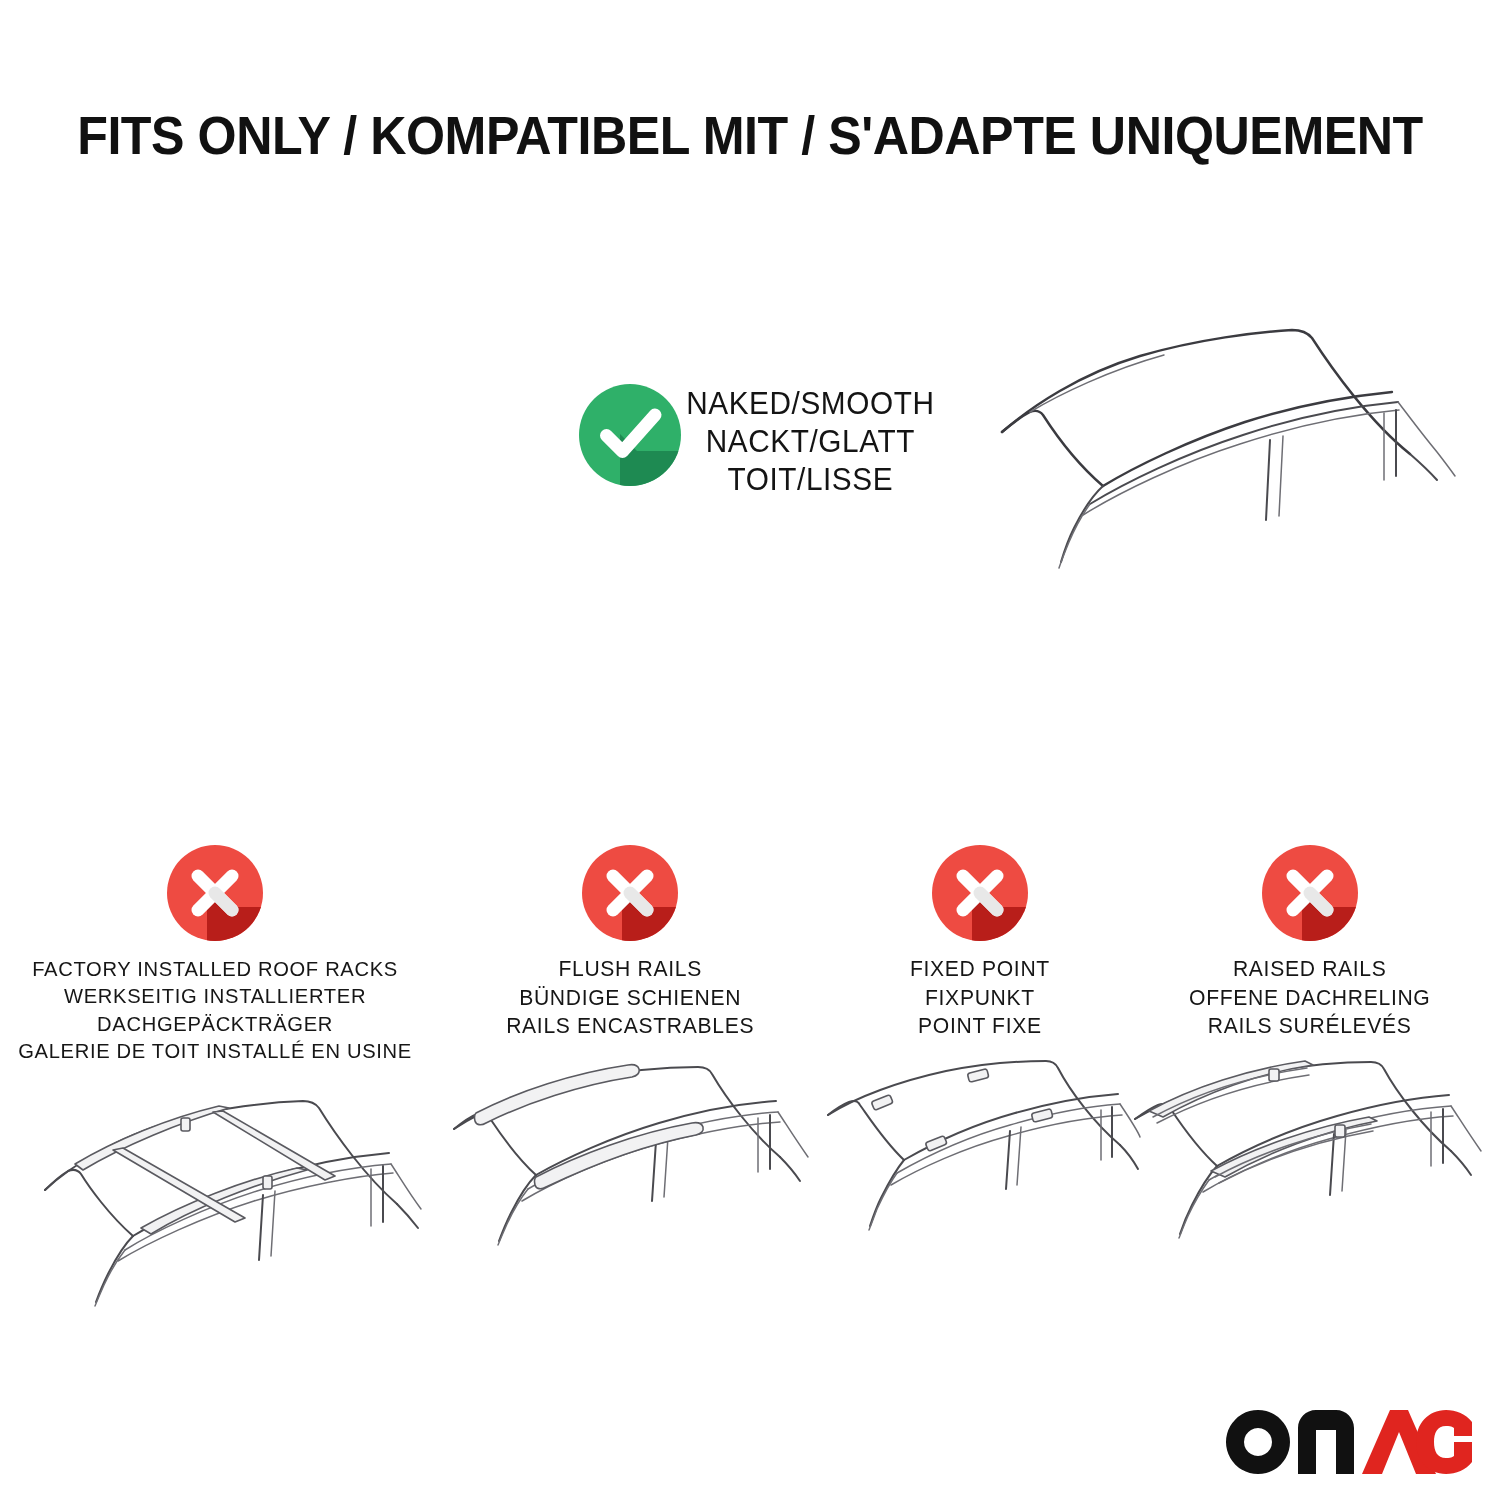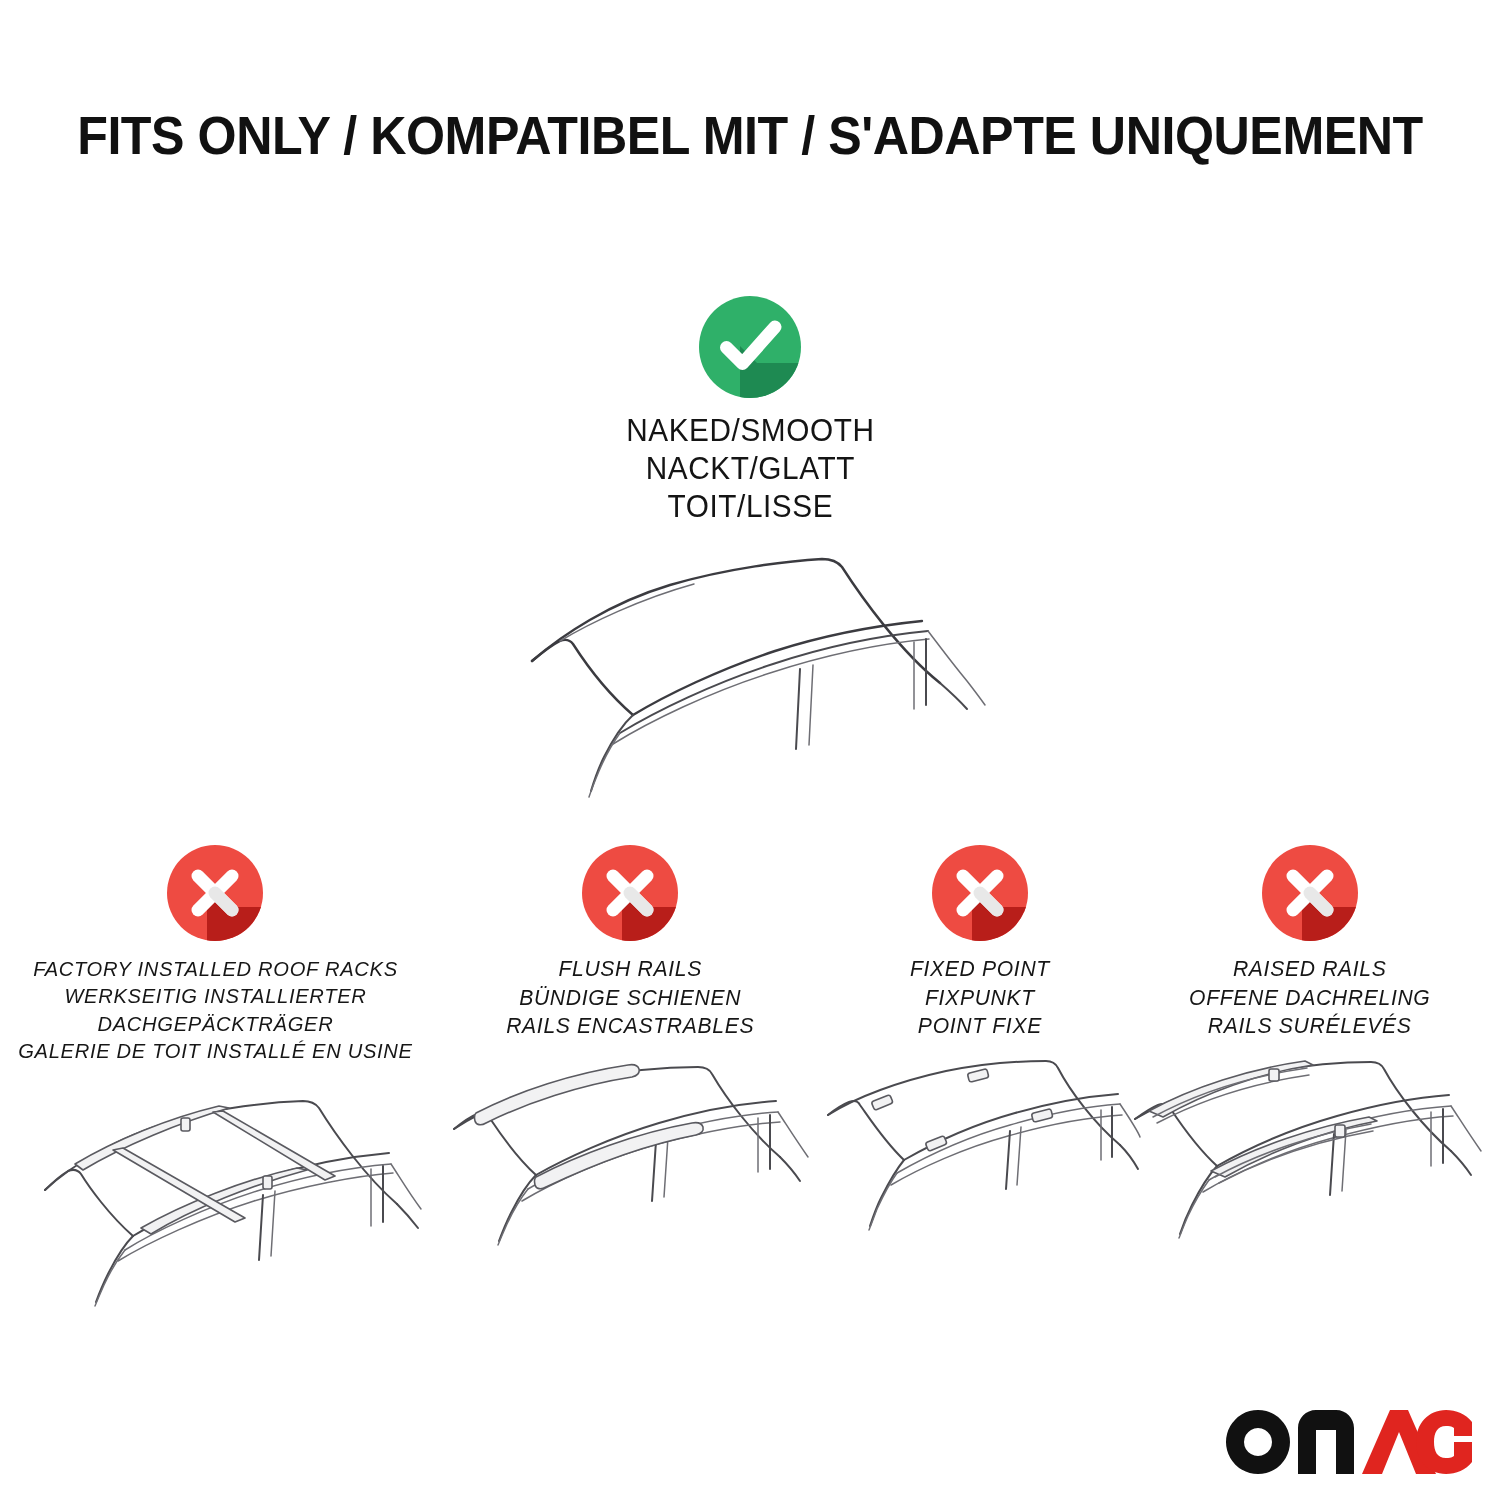--- a/index.html
+++ b/index.html
@@ -33,22 +33,22 @@
     white-space: nowrap;
   }
 
   
   .hero {
     position: absolute;
     top: 296px;
     left: 0;
     width: 1500px;
     display: flex;
-    flex-direction: column;
     align-items: center;
+    justify-content: flex-end;
   }
   .badge-check {
     width: 102px;
     height: 102px;
     position: relative;
   }
   .hero-label {
     margin-top: 14px;
     text-align: center;
     font-size: 31px;
@@ -72,21 +72,20 @@
     top: 845px;
     left: 0;
     width: 1500px;
     display: flex;
     align-items: flex-start;
   }
   .col {
     display: flex;
     flex-direction: column;
     align-items: center;
-    font-style: italic;
   }
   .col-1 { width: 430px; margin-left: 0px; }
   .col-2 { width: 370px; margin-left: 15px; }
   .col-3 { width: 350px; margin-left: 5px; }
   .col-4 { width: 300px; margin-left: 15px; }
 
   .badge-x {
     width: 96px;
     height: 96px;
     position: relative;

